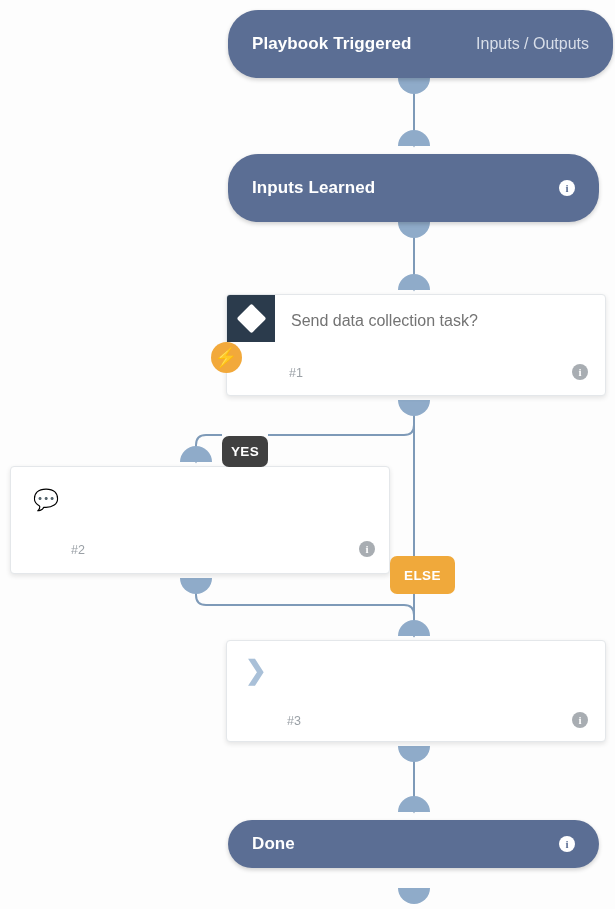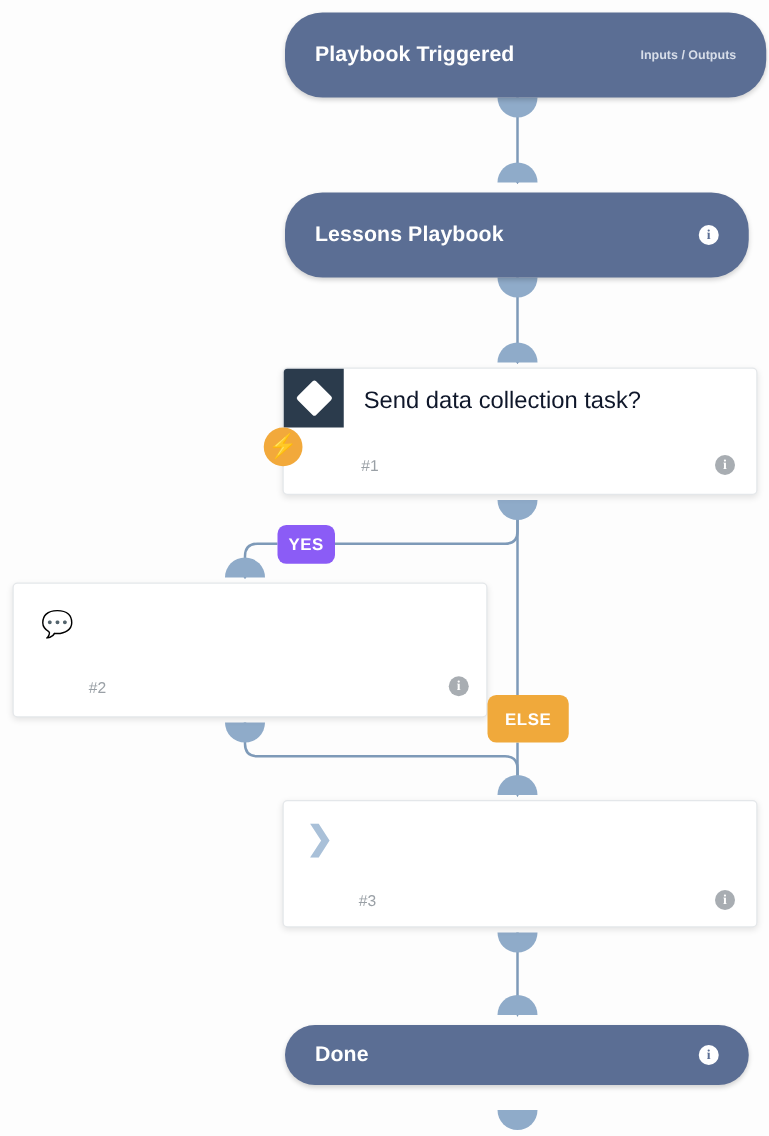--- a/index.html
+++ b/index.html
@@ -47,44 +47,44 @@
     letter-spacing: .1px;
     white-space: nowrap;
   }
   .pill-right {
     margin-left: auto;
     display: flex;
     align-items: center;
   }
   .pill-io {
     color: #d8dee9;
-    font-size: 10px;
-    font-weight: bold;
+    font-size: 16px;
+    font-weight: normal;
     white-space: nowrap;
   }
 
   
   .card {
     position: absolute;
     background: #ffffff;
     border: 1px solid #e4e7ea;
     border-radius: 4px;
     box-shadow: 0 2px 5px rgba(0,0,0,0.10);
     box-sizing: border-box;
     z-index: 3;
   }
   .card-body {
     position: relative;
     height: 100%;
     box-sizing: border-box;
   }
   .card-title {
     position: absolute;
-    color: #0f172a;
-    font-size: 19px;
+    color: #737373;
+    font-size: 16px;
     line-height: 24px;
   }
   .card-num {
     position: absolute;
     color: #9aa0a6;
     font-size: 12.5px;
   }
 
   
   .icon-panel {
@@ -152,21 +152,21 @@
     border-radius: 7px;
     color: #ffffff;
     font-size: 13.5px;
     font-weight: bold;
     letter-spacing: .4px;
     display: flex;
     align-items: center;
     justify-content: center;
     z-index: 6;
   }
-  .badge-yes { background: #8b5cf6; }
+  .badge-yes { background: #404040; margin-top: 16px; }
   .badge-else { background: #f0a93b; }
 </style>
 </head>
 <body>
 
 <div id="canvas">
 
   <svg id="edges" viewBox="0 0 615 909" xmlns="http://www.w3.org/2000/svg">
     <defs>
       <marker id="arrow" viewBox="0 0 10 10" refX="8.5" refY="5" markerWidth="5.2" markerHeight="5.2" orient="auto-start-reverse">
@@ -207,21 +207,21 @@
   </svg>
 
   <div class="pill" style="left:228px; top:10px; width:385px; height:68px;">
     <span class="pill-title">Playbook Triggered</span>
     <span class="pill-right">
       <span class="pill-io">Inputs / Outputs</span>
     </span>
   </div>
 
   <div class="pill" style="left:228px; top:154px; width:371px; height:68px;">
-    <span class="pill-title">Lessons Playbook</span>
+    <span class="pill-title">Inputs Learned</span>
     <span class="pill-right">
       <span class="info-dot on-pill">i</span>
     </span>
   </div>
 
   <div class="card" style="left:226px; top:294px; width:380px; height:102px;">
     <div class="card-body">
       <div class="icon-panel">
         <div class="diamond"></div>
       </div>

